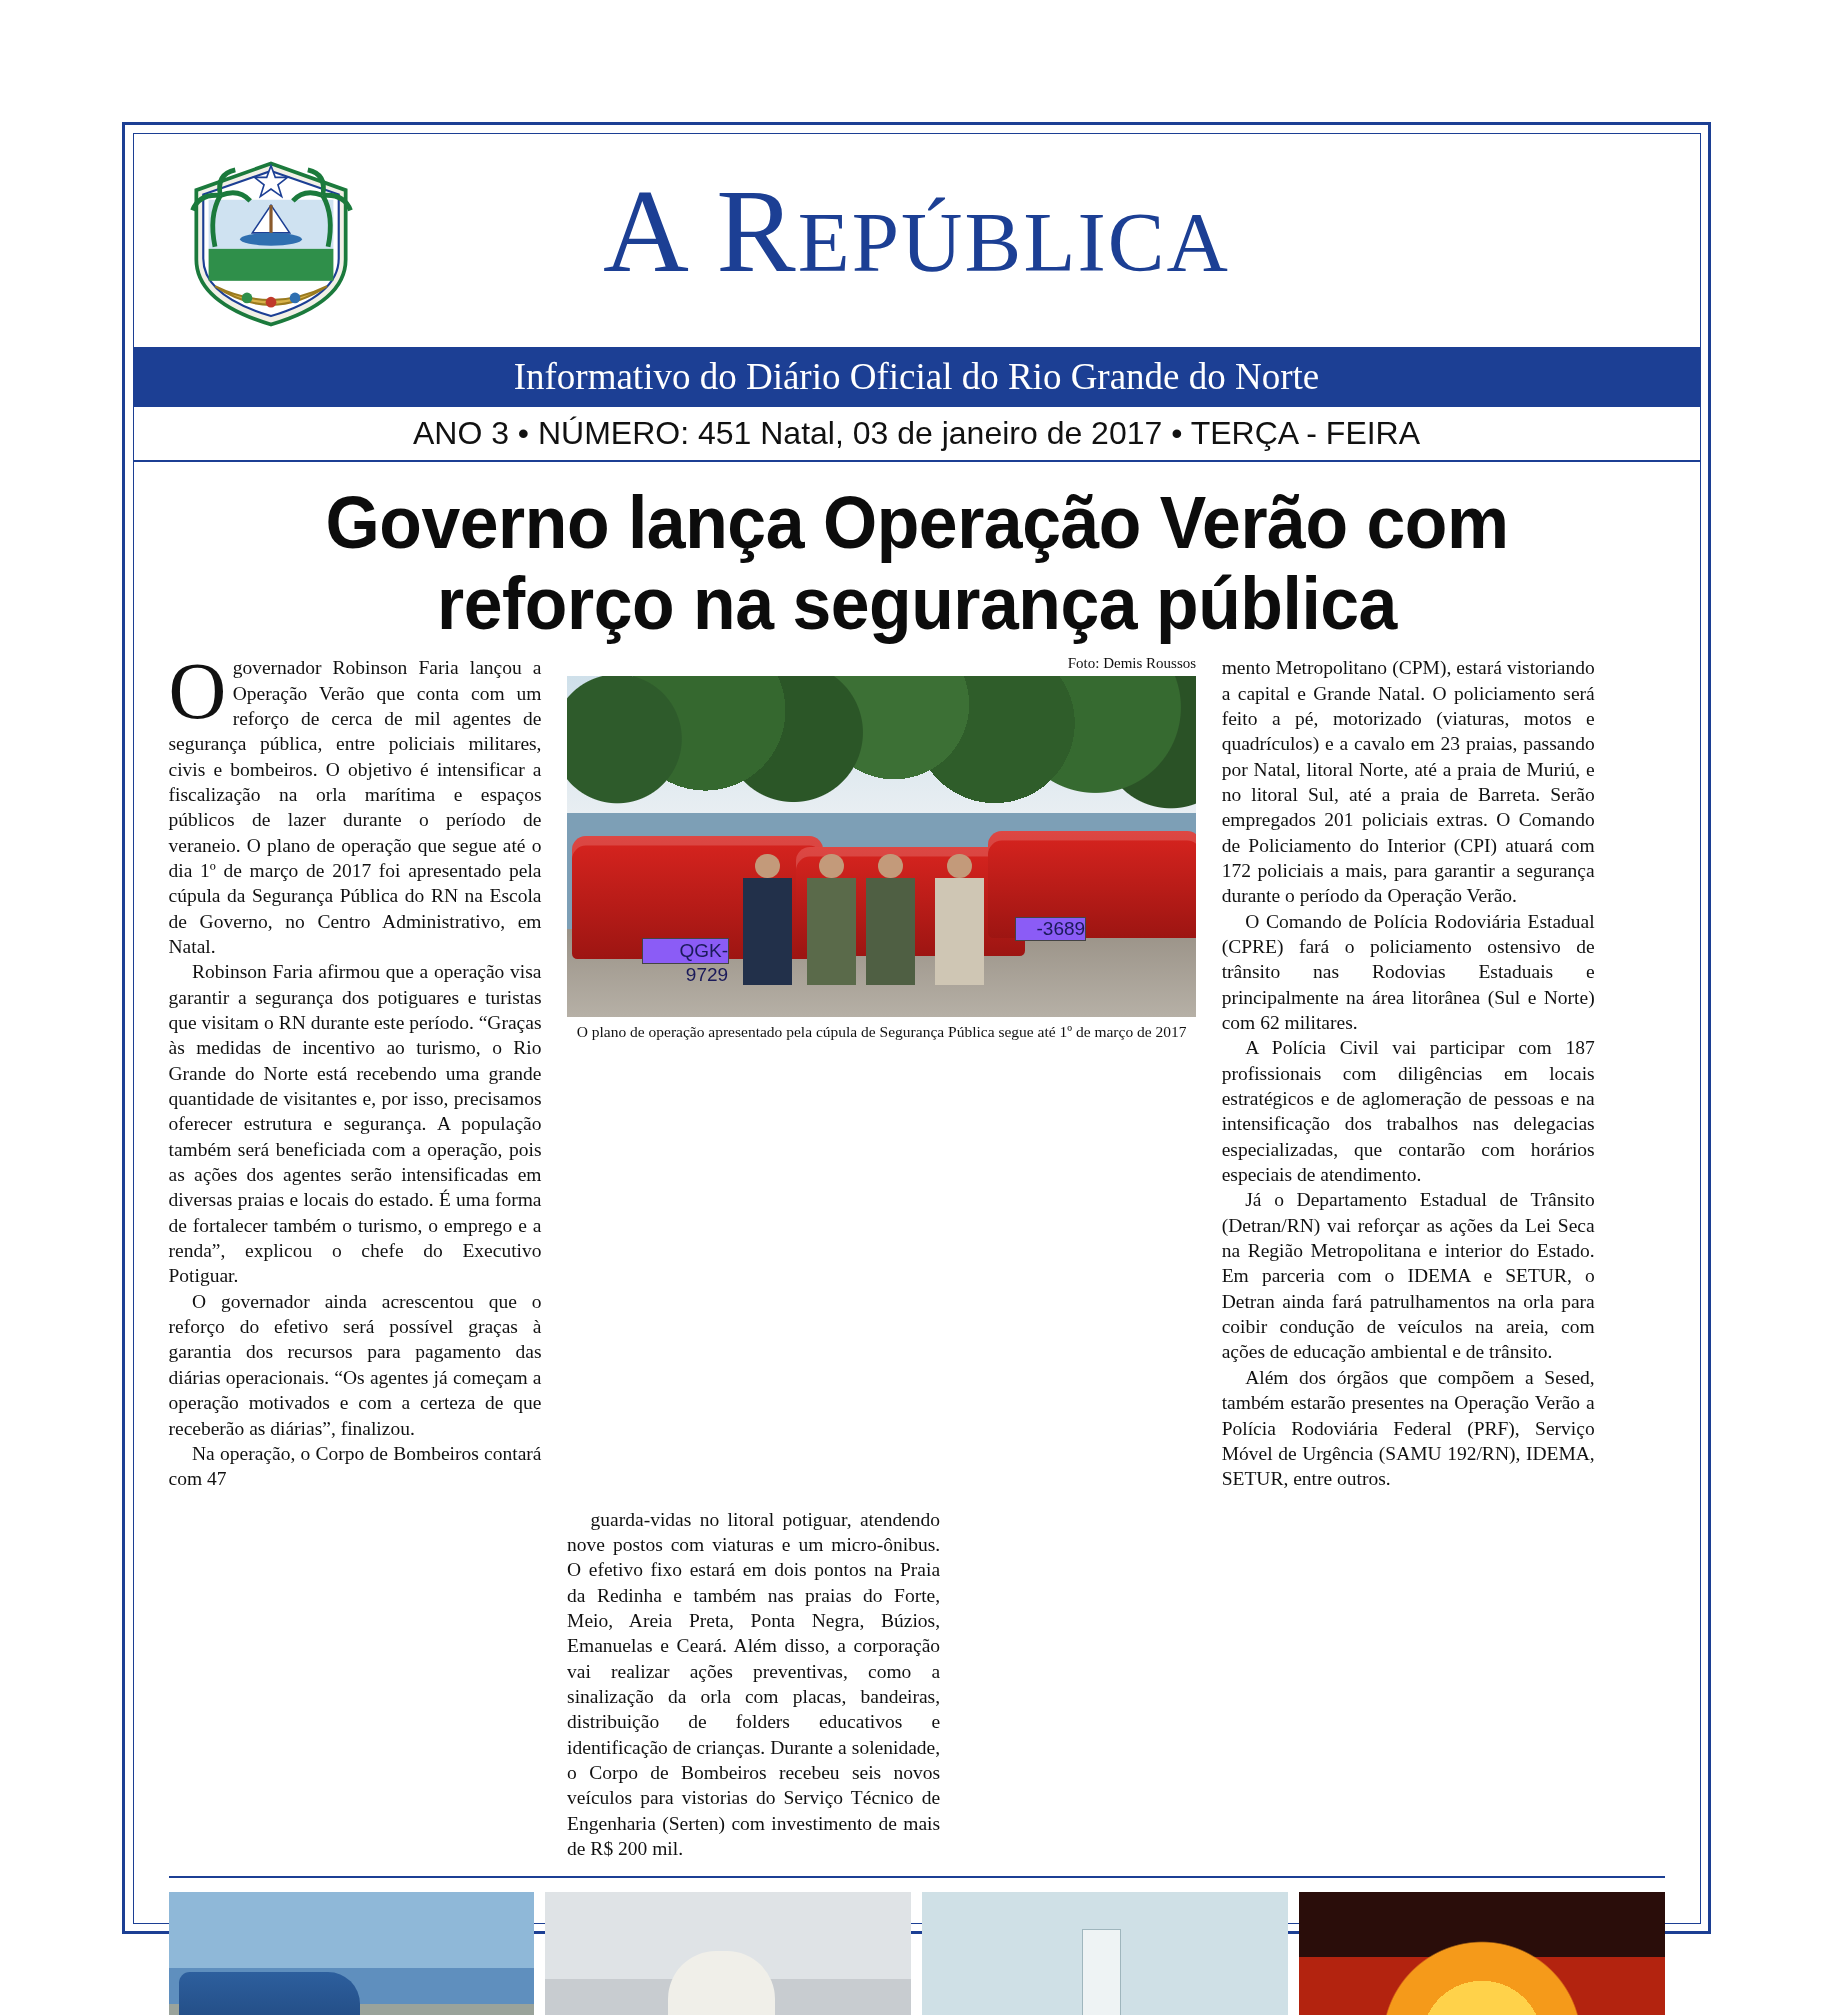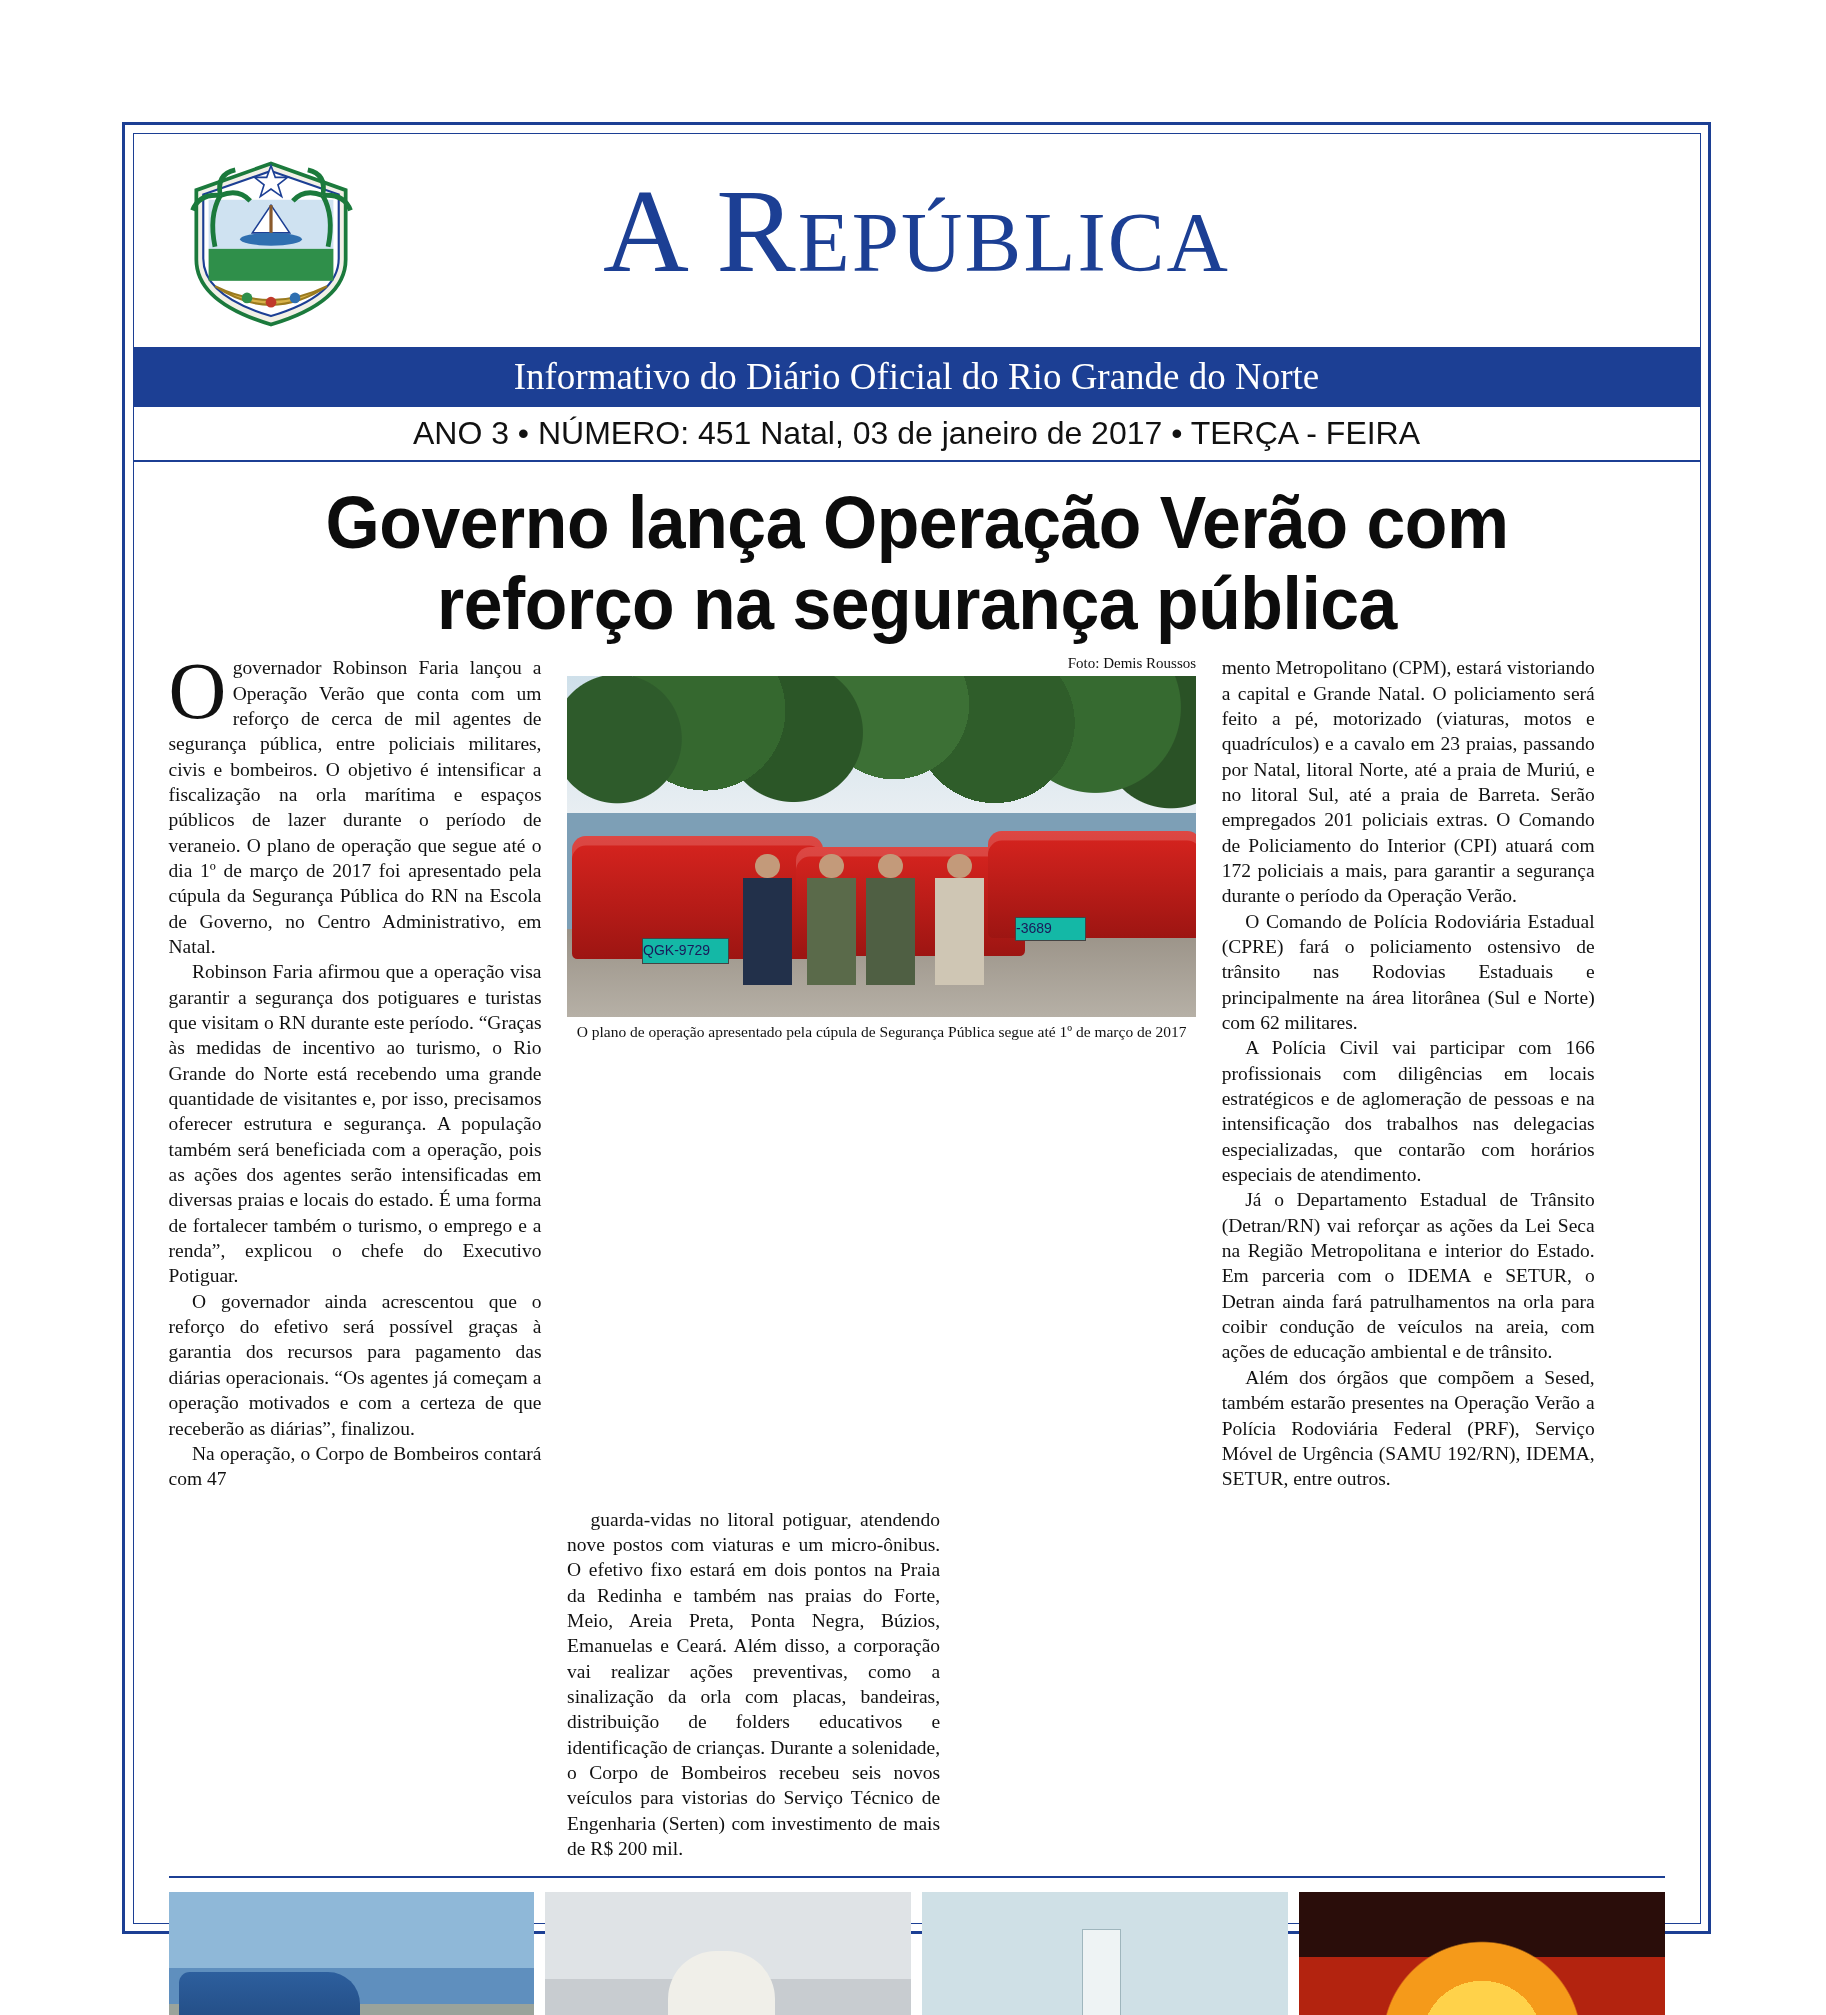--- a/index.html
+++ b/index.html
@@ -162,22 +162,22 @@
   .photo .car {
     position: absolute;
     background: linear-gradient(#d8241f, #9d1512);
     border-radius: 14px 14px 5.3px 5.3px;
     box-shadow: inset 0 9.6px 0 rgba(255,255,255,0.16);
   }
   .photo .car.c1 { left: 5.3px;  top: 160px; width: 251px; height: 123px; }
   .photo .car.c2 { left: 229px; top: 171px; width: 229px; height: 109px; }
   .photo .car.c3 { left: 421px; top: 155px; width: 213px; height: 107px; }
   .photo .plate {
-    position: absolute; background: #14b8a6; border: 1.6px solid #444;
-    font-size: 14px; text-align: left; color: #1a1a5a; font-family: "Liberation Sans", sans-serif;
+    position: absolute; background: #8b5cf6; border: 1.6px solid #444;
+    font-size: 19px; text-align: right; color: #1a1a5a; font-family: "Liberation Sans", sans-serif;
   }
   .photo .person {
     position: absolute; bottom: 32px; width: 49px;
   }
   .photo .person .head { width: 24.5px; height: 24.5px; border-radius: 50%; background: #c39a7a; margin: 0 auto; }
   .photo .person .torso { width: 49px; height: 107px; }
   .photo-caption {
     font-size: 15.5px;
     padding-top: 5.3px;
     text-align: center;
@@ -318,21 +318,21 @@
                 <div class="head"></div>
                 <div class="torso" style="background:#cfc6b4"></div>
               </div>
           </div>
           <div class="photo-caption">O plano de operação apresentado pela cúpula de Segurança Pública segue até 1º de março de 2017</div>
         </div>
 
         <div class="col">
           <p class="first">mento Metropolitano (CPM), estará vistoriando a capital e Grande Natal. O policiamento será feito a pé, motorizado (viaturas, motos e quadrículos) e a cavalo em 23 praias, passando por Natal, litoral Norte, até a praia de Muriú, e no litoral Sul, até a praia de Barreta. Serão empregados 201 policiais extras. O Comando de Policiamento do Interior (CPI) atuará com 172 policiais a mais, para garantir a segurança durante o período da Operação Verão.</p>
           <p>O Comando de Polícia Rodoviária Estadual (CPRE) fará o policiamento ostensivo de trânsito nas Rodovias Estaduais e principalmente na área litorânea (Sul e Norte) com 62 militares.</p>
-          <p>A Polícia Civil vai participar com 166 profissionais com diligências em locais estratégicos e de aglomeração de pessoas e na intensificação dos trabalhos nas delegacias especializadas, que contarão com horários especiais de atendimento.</p>
+          <p>A Polícia Civil vai participar com 187 profissionais com diligências em locais estratégicos e de aglomeração de pessoas e na intensificação dos trabalhos nas delegacias especializadas, que contarão com horários especiais de atendimento.</p>
           <p>Já o Departamento Estadual de Trânsito (Detran/RN) vai reforçar as ações da Lei Seca na Região Metropolitana e interior do Estado. Em parceria com o IDEMA e SETUR, o Detran ainda fará patrulhamentos na orla para coibir condução de veículos na areia, com ações de educação ambiental e de trânsito.</p>
           <p>Além dos órgãos que compõem a Sesed, também estarão presentes na Operação Verão a Polícia Rodoviária Federal (PRF), Serviço Móvel de Urgência (SAMU 192/RN), IDEMA, SETUR, entre outros.</p>
         </div>
       </div>
 
       <div class="lower-cols">
         <div class="lower-col" style="visibility:hidden"></div>
         <div class="lower-col" style="width:629px">
           <div style="width:373px">
             <p class="first">guarda-vidas no litoral potiguar, atendendo nove postos com viaturas e um micro-ônibus. O efetivo fixo estará em dois pontos na Praia da Redinha e também nas praias do Forte, Meio, Areia Preta, Ponta Negra, Búzios, Emanuelas e Ceará. Além disso, a corporação vai realizar ações preventivas, como a sinalização da orla com placas, bandeiras, distribuição de folders educativos e identificação de crianças. Durante a solenidade, o Corpo de Bombeiros recebeu seis novos veículos para vistorias do Serviço Técnico de Engenharia (Serten) com investimento de mais de R$ 200 mil.</p>

